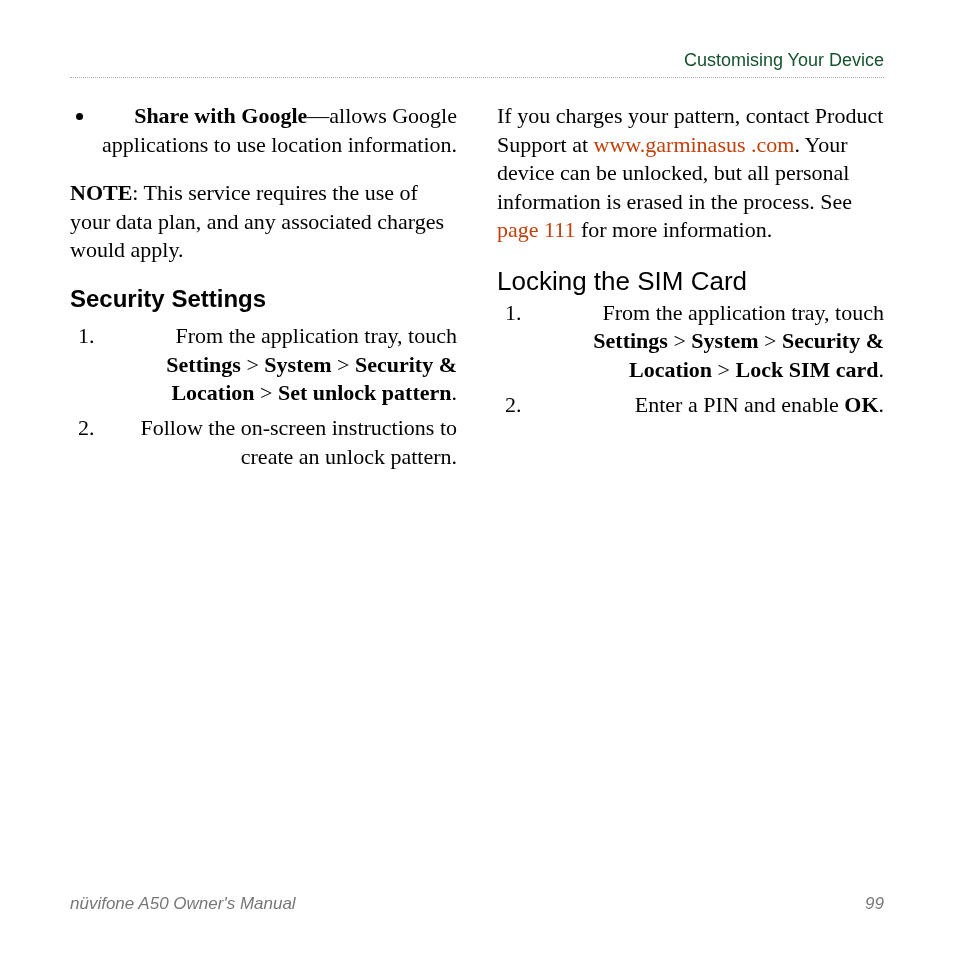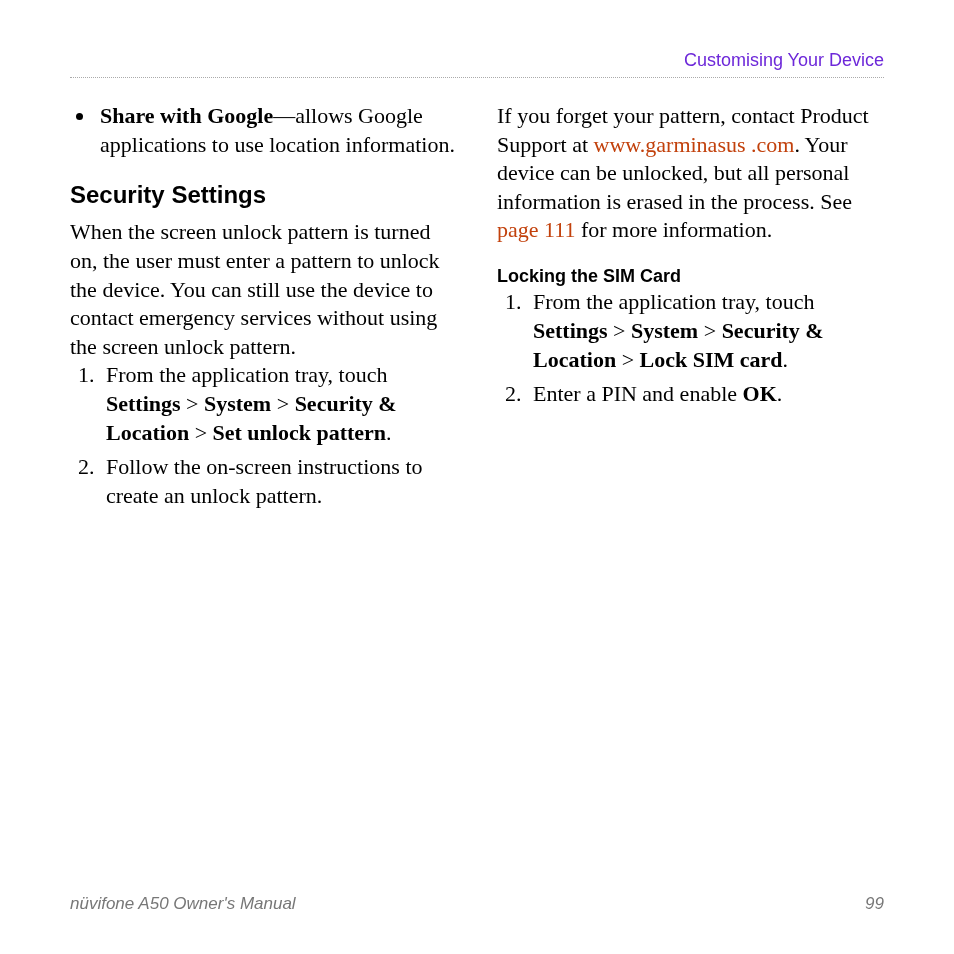--- a/index.html
+++ b/index.html
@@ -16,54 +16,54 @@
     width: 954px;
     height: 954px;
     padding: 50px 70px 40px 70px;
     display: flex;
     flex-direction: column;
   }
   .header {
     text-align: right;
     font-family: Arial, Helvetica, sans-serif;
     font-size: 18px;
-    color: #6d28d9;
+    color: #14532d;
     padding-bottom: 6px;
   }
   .dotted-rule {
     border: none;
     border-top: 1px dotted #aaa;
     margin: 0 0 24px 0;
   }
   .columns {
     flex: 1;
     display: flex;
     gap: 40px;
   }
   .col {
     flex: 1;
     font-size: 22px;
     line-height: 1.3;
   }
   .col p { margin: 0 0 0 0; }
   .col ul { margin: 0; padding-left: 26px; list-style: disc; }
-  .col ul li { padding-left: 4px; margin: 0 0 20px 0; }
-  .col ol { margin: 0; padding-left: 30px; }
+  .col ul li { padding-left: 4px; margin: 0 0 20px 0; text-align: right; }
+  .col ol { margin: 0; padding-left: 30px; text-align: right; }
   .col ol li { padding-left: 6px; margin: 0 0 6px 0; }
   .note-indent { margin-left: 30px; margin-top: 8px; margin-bottom: 18px; }
   h1.sec-heading {
     font-family: Arial, Helvetica, sans-serif;
     font-weight: bold;
     font-size: 24px;
     margin: 18px 0 8px 0;
   }
   h2.sub-heading {
     font-family: Arial, Helvetica, sans-serif;
-    font-weight: bold;
-    font-size: 18px;
+    font-weight: normal;
+    font-size: 26px;
     margin: 0 0 0 0;
   }
   h2.sub-heading.top-gap {
     margin-top: 20px;
   }
   .bold { font-weight: bold; }
   .link { color: #c2410c; }
   .footer {
     display: flex;
     justify-content: space-between;
@@ -85,36 +85,38 @@
   <hr class="dotted-rule">
 
   <div class="columns">
 
     <div class="col">
       <ul>
         <li>
           <span class="bold">Share with Google</span><span>—allows Google applications to use location information.</span>
         </li>
       </ul>
+      <p class="note-indent">
+        <span class="bold">NOTE</span><span>: This service requires the use of your data plan, and any associated charges would apply.</span>
+      </p>
 
       <h1 class="sec-heading">Security Settings</h1>
 
-      <p class="block-gap">When the screen unlock pattern is turned on, the user must enter a pattern to unlock the device. You can still use the device to contact emergency services without using the screen unlock pattern.</p>
 
       <ol>
         <li>
           <span>From the application tray, touch </span><span class="bold">Settings</span><span> &gt; </span><span class="bold">System</span><span> &gt; </span><span class="bold">Security &amp; Location</span><span> &gt; </span><span class="bold">Set unlock pattern</span>.
         </li>
         <li>Follow the on-screen instructions to create an unlock pattern.</li>
       </ol>
     </div>
 
     <div class="col">
       <p class="block-gap">
-        <span>If you forget your pattern, contact Product Support at </span><span class="link">www.garminasus .com</span><span>. Your device can be unlocked, but all personal information is erased in the process. See </span><span class="link">page 111</span><span> for more information.</span>
+        <span>If you charges your pattern, contact Product Support at </span><span class="link">www.garminasus .com</span><span>. Your device can be unlocked, but all personal information is erased in the process. See </span><span class="link">page 111</span><span> for more information.</span>
       </p>
 
       <h2 class="sub-heading top-gap">Locking the SIM Card</h2>
 
       <ol>
         <li>
           <span>From the application tray, touch </span><span class="bold">Settings</span><span> &gt; </span><span class="bold">System</span><span> &gt; </span><span class="bold">Security &amp; Location</span><span> &gt; </span><span class="bold">Lock SIM card</span>.
         </li>
         <li>
           <span>Enter a PIN and enable </span><span class="bold">OK</span>.

